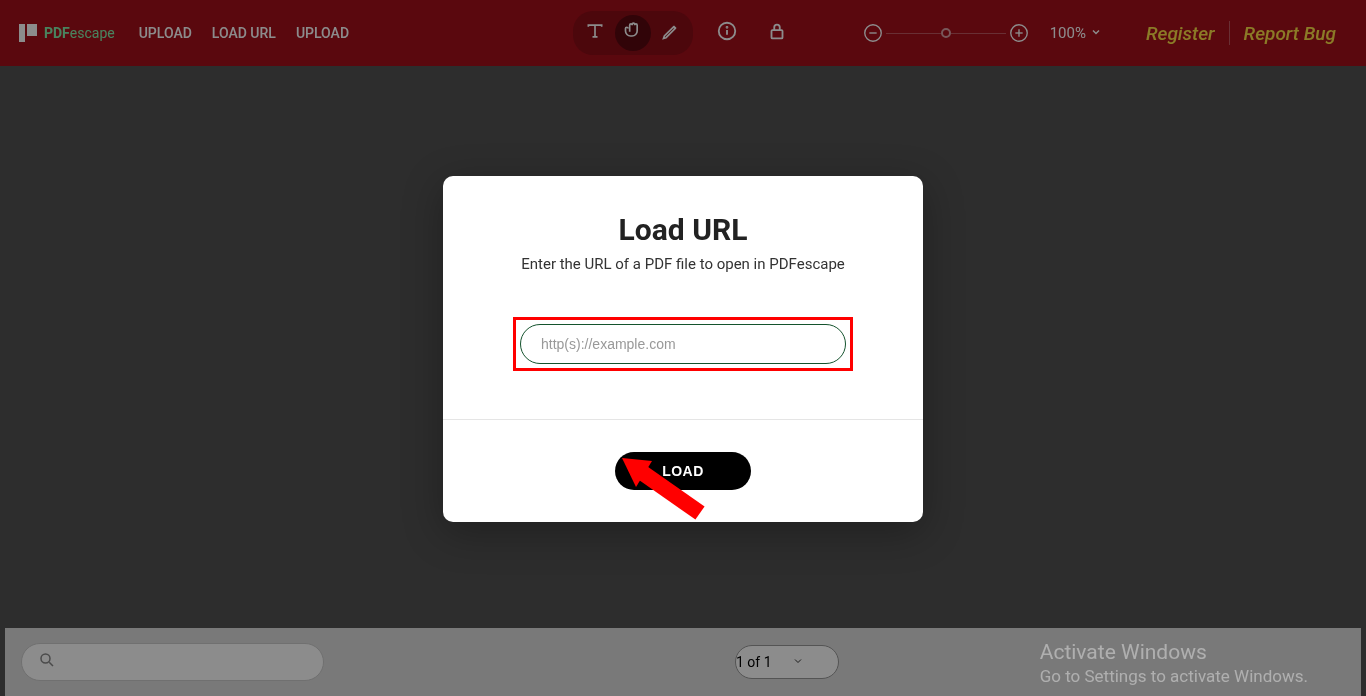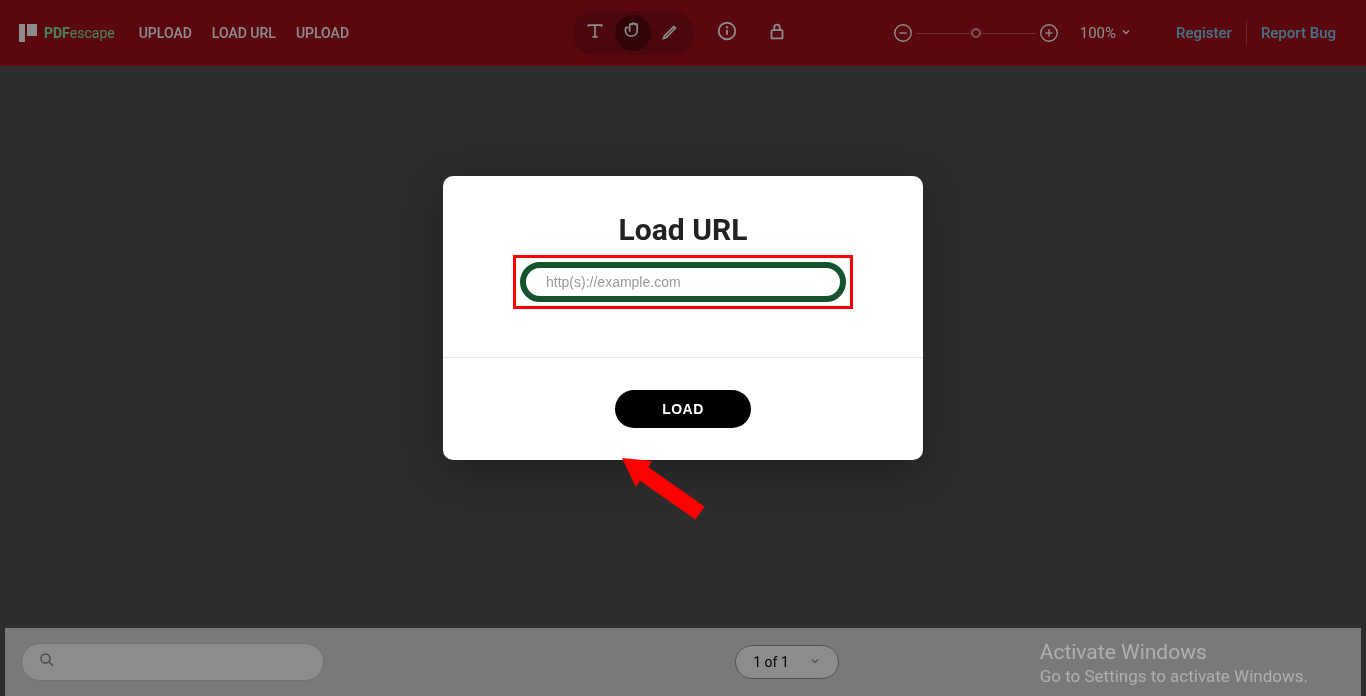--- a/index.html
+++ b/index.html
@@ -128,25 +128,26 @@
       align-items: center;
       gap: 4px;
       cursor: pointer;
     }
     .right-links {
       display: flex;
       align-items: center;
       margin-left: 24px;
     }
     .right-link {
-      color: #7dd3fc;
-      font-size: 15px;
+      color: #fde047;
+      font-size: 19px;
       font-weight: 500;
       cursor: pointer;
       padding: 0 14px;
+      font-style: italic;
     }
     .divider {
       width: 1px;
       height: 24px;
       background: rgba(255,255,255,0.3);
     }
     .content-area {
       height: 562px;
       background: #525252;
     }
@@ -172,21 +173,21 @@
     .page-select {
       position: absolute;
       left: 730px;
       width: 104px;
       height: 34px;
       background: white;
       border: 1px solid #999;
       border-radius: 17px;
       display: flex;
       align-items: center;
-      justify-content: center;
+      justify-content: flex-start;
       gap: 20px;
       font-size: 14px;
       cursor: pointer;
     }
     .overlay {
       position: absolute;
       top: 0;
       left: 0;
       width: 100%;
       height: 100%;
@@ -218,21 +219,21 @@
     }
     .input-highlight {
       border: 3px solid #ff0000;
       padding: 4px;
       display: inline-block;
       width: 340px;
     }
     .url-input {
       width: 100%;
       height: 40px;
-      border: 6px solid #14532d;
+      border: 1px solid #14532d;
       border-radius: 20px;
       padding: 8px 20px;
       font-size: 14px;
       outline: none;
       color: #333;
     }
     .url-input::placeholder {
       color: #999;
     }
     .modal-divider {
@@ -406,20 +407,21 @@
       </svg>
     </span>
   </div>
 </div>
 
 <div class="overlay"></div>
 
 <div class="modal">
   <div class="modal-body">
     <div class="modal-title">Load URL</div>
+    <div class="modal-subtitle">Enter the URL of a PDF file to open in PDFescape</div>
     <div class="input-highlight">
       <input type="text" class="url-input" placeholder="http(s)://example.com" style="">
     </div>
   </div>
   <div class="modal-divider"></div>
   <div class="modal-footer">
     <button class="btn btn-primary">LOAD</button>
   </div>
 </div>
 

